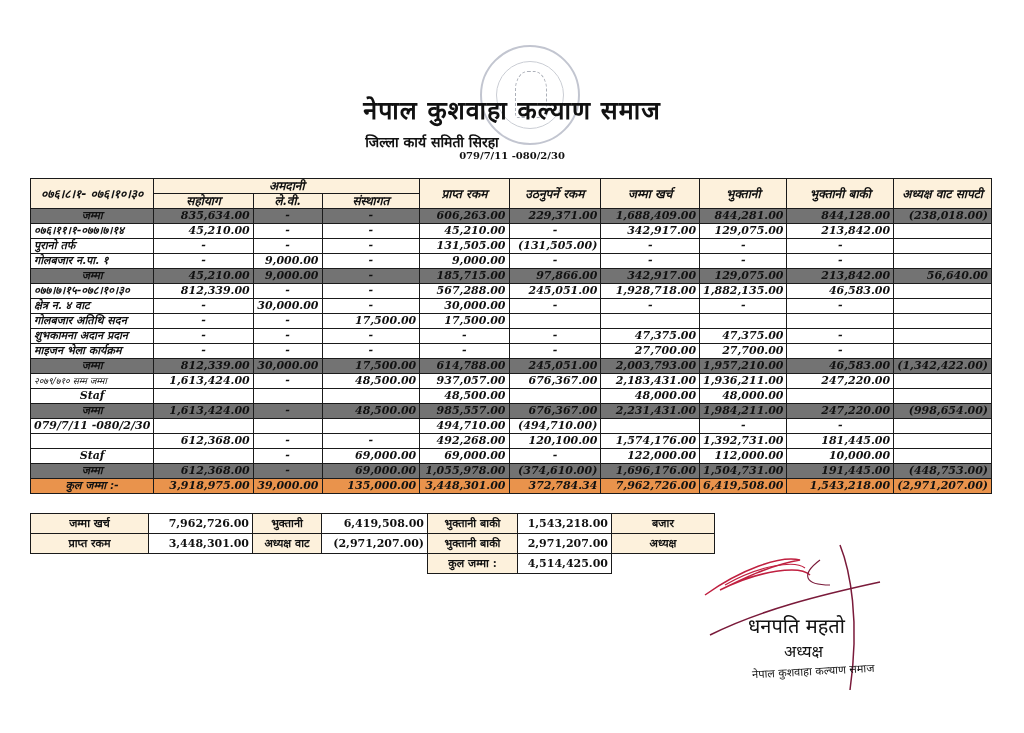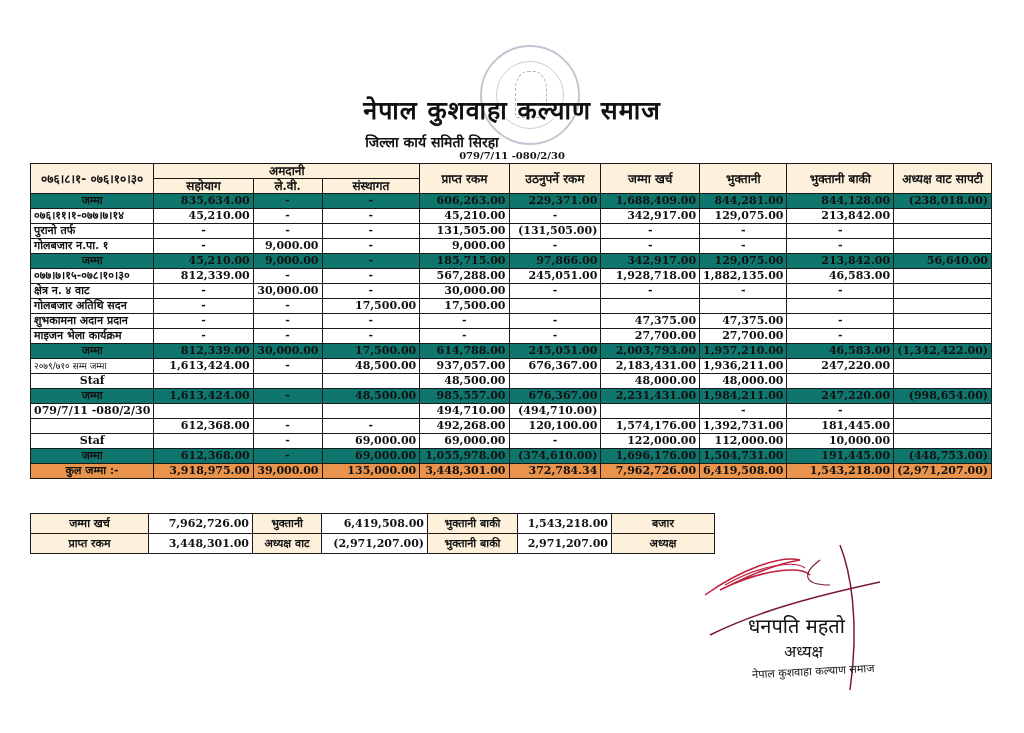--- a/index.html
+++ b/index.html
@@ -9,26 +9,26 @@
           border:2px solid #b8bcc8; box-sizing:border-box; opacity:0.85; }
   .seal .inner { position:absolute; left:14px; top:14px; width:68px; height:68px; border-radius:50%;
           border:1.5px solid #c0c4cc; box-sizing:border-box; }
   .seal .fig { position:absolute; left:33px; top:24px; width:30px; height:45px; border:1px dashed #9ea3ad; border-radius:40% 40% 10% 10%; }
   .title { position:absolute; left:0; width:1024px; text-align:center; top:92px; font-size:25px; font-weight:bold; letter-spacing:1px; }
   .subtitle { position:absolute; left:0; width:864px; text-align:center; top:132px; font-size:14px; font-weight:bold; }
   .period { position:absolute; left:0; width:1024px; text-align:center; top:150px; font-size:10px; font-weight:bold; }
 
   table { border-collapse:collapse; position:absolute; }
   td, th { border:1.5px solid #1a1a1a; padding:0 3px; font-size:11px; font-weight:bold; white-space:nowrap; line-height:14px; }
-  #main { left:30px; top:163px; width:962px; }
+  #main { left:30px; top:178px; width:962px;font-style:italic; }
   #main th { background:#fdf1dc; font-weight:bold; font-size:12px; }
   .num { text-align:right; }
   .ctr { text-align:center; }
   .lbl { text-align:left; }
-  .blue td { background:#0f766e; }
+  .blue td { background:#737373; }
   .orange td { background:#e9934c; }
   .small { font-size:9px; font-weight:normal;margin-top:37px; }
 
   #summary { left:30px; top:513px; }
   #summary td { height:19px; }
   .cream { background:#fdf1dc; text-align:center; }
 
   .sign { position:absolute; left:700px; top:540px; width:190px; height:160px; }
   .sig-name { position:absolute; left:748px; top:612px; font-size:20px; font-weight:normal; font-family:"DejaVu Sans", sans-serif; }
   .sig-role { position:absolute; left:784px; top:640px; font-size:16px; font-family:"DejaVu Sans", sans-serif; }
@@ -329,20 +329,29 @@
   </tr>
   <tr>
     <td class="cream">प्राप्त रकम</td>
     <td class="num">3,448,301.00</td>
     <td class="cream">अध्यक्ष वाट</td>
     <td class="num">(2,971,207.00)</td>
     <td class="cream">भुक्तानी बाकी</td>
     <td class="num">2,971,207.00</td>
     <td class="cream">अध्यक्ष</td>
   </tr>
+  <tr>
+    <td style="border:none"></td>
+    <td style="border:none"></td>
+    <td style="border:none"></td>
+    <td style="border:none"></td>
+    <td class="cream">कुल जम्मा   :</td>
+    <td class="num">4,514,425.00</td>
+    <td style="border:none"></td>
+  </tr>
 </tbody>
   </table>
 
 <svg class="sign" viewBox="0 0 190 160">
   <path d="M5 55 C 40 30, 80 15, 100 20 C 70 25, 40 40, 20 50 C 60 30, 100 25, 110 35" fill="none" stroke="#c02040" stroke-width="1.5"></path>
   <path d="M25 45 C 60 25, 95 20, 105 28" fill="none" stroke="#c02040" stroke-width="1.2"></path>
   <path d="M10 95 C 60 70, 120 55, 180 42" fill="none" stroke="#7a1a3a" stroke-width="1.5"></path>
   <path d="M140 5 C 150 30, 160 80, 150 150" fill="none" stroke="#7a1a3a" stroke-width="1.5"></path>
   <path d="M120 20 C 100 35, 105 45, 130 45" fill="none" stroke="#7a1a3a" stroke-width="1.2"></path>
 </svg>

